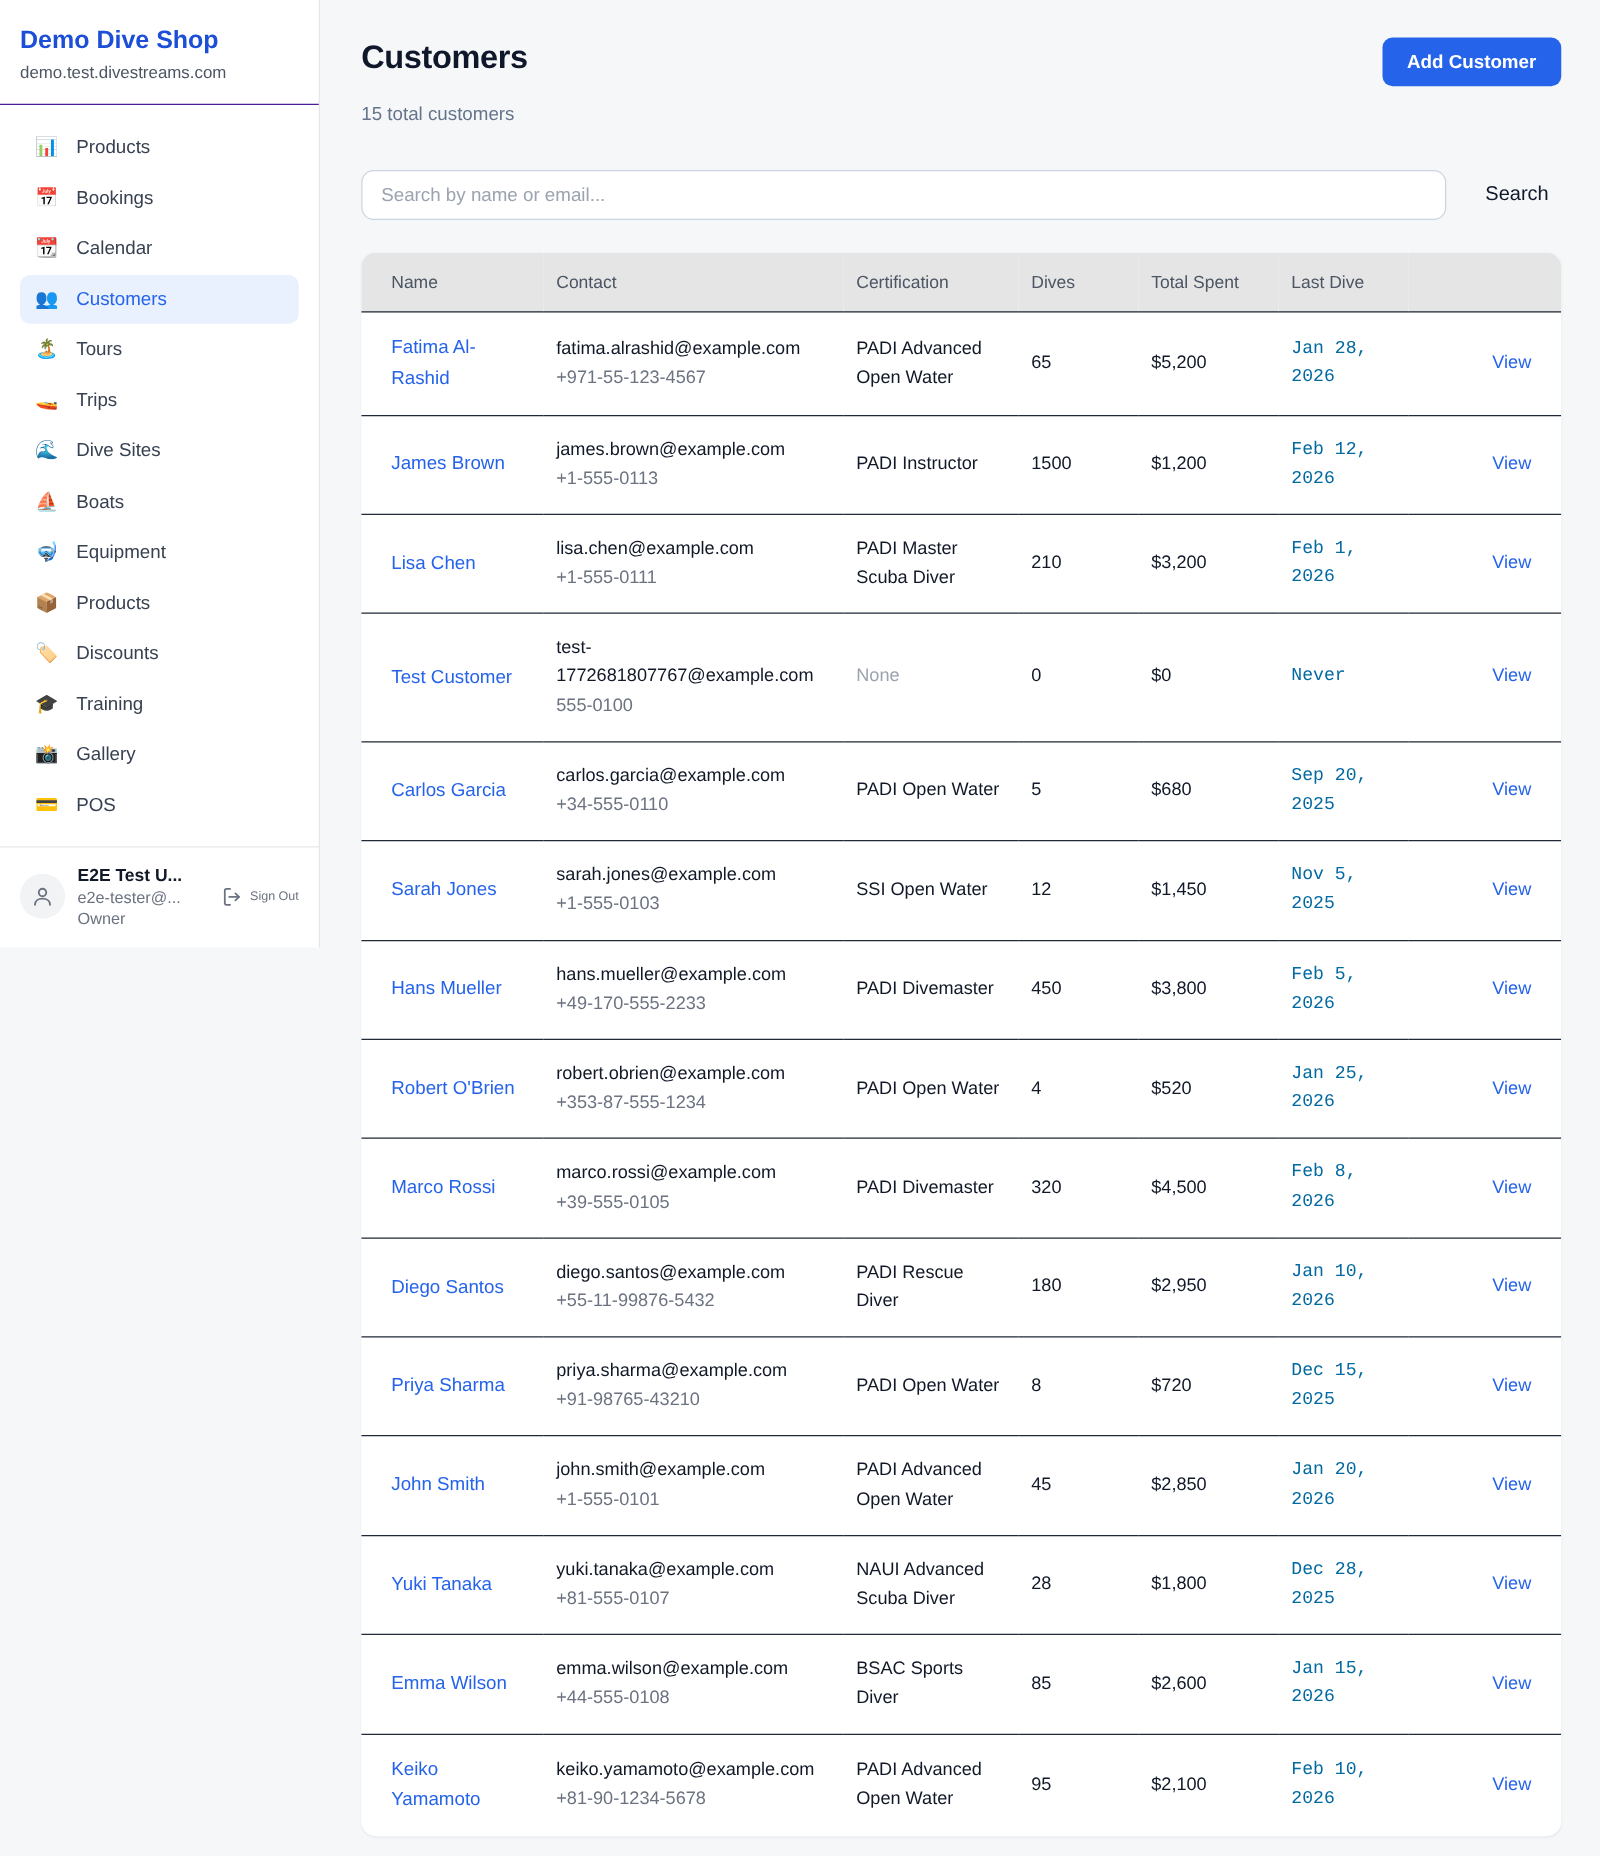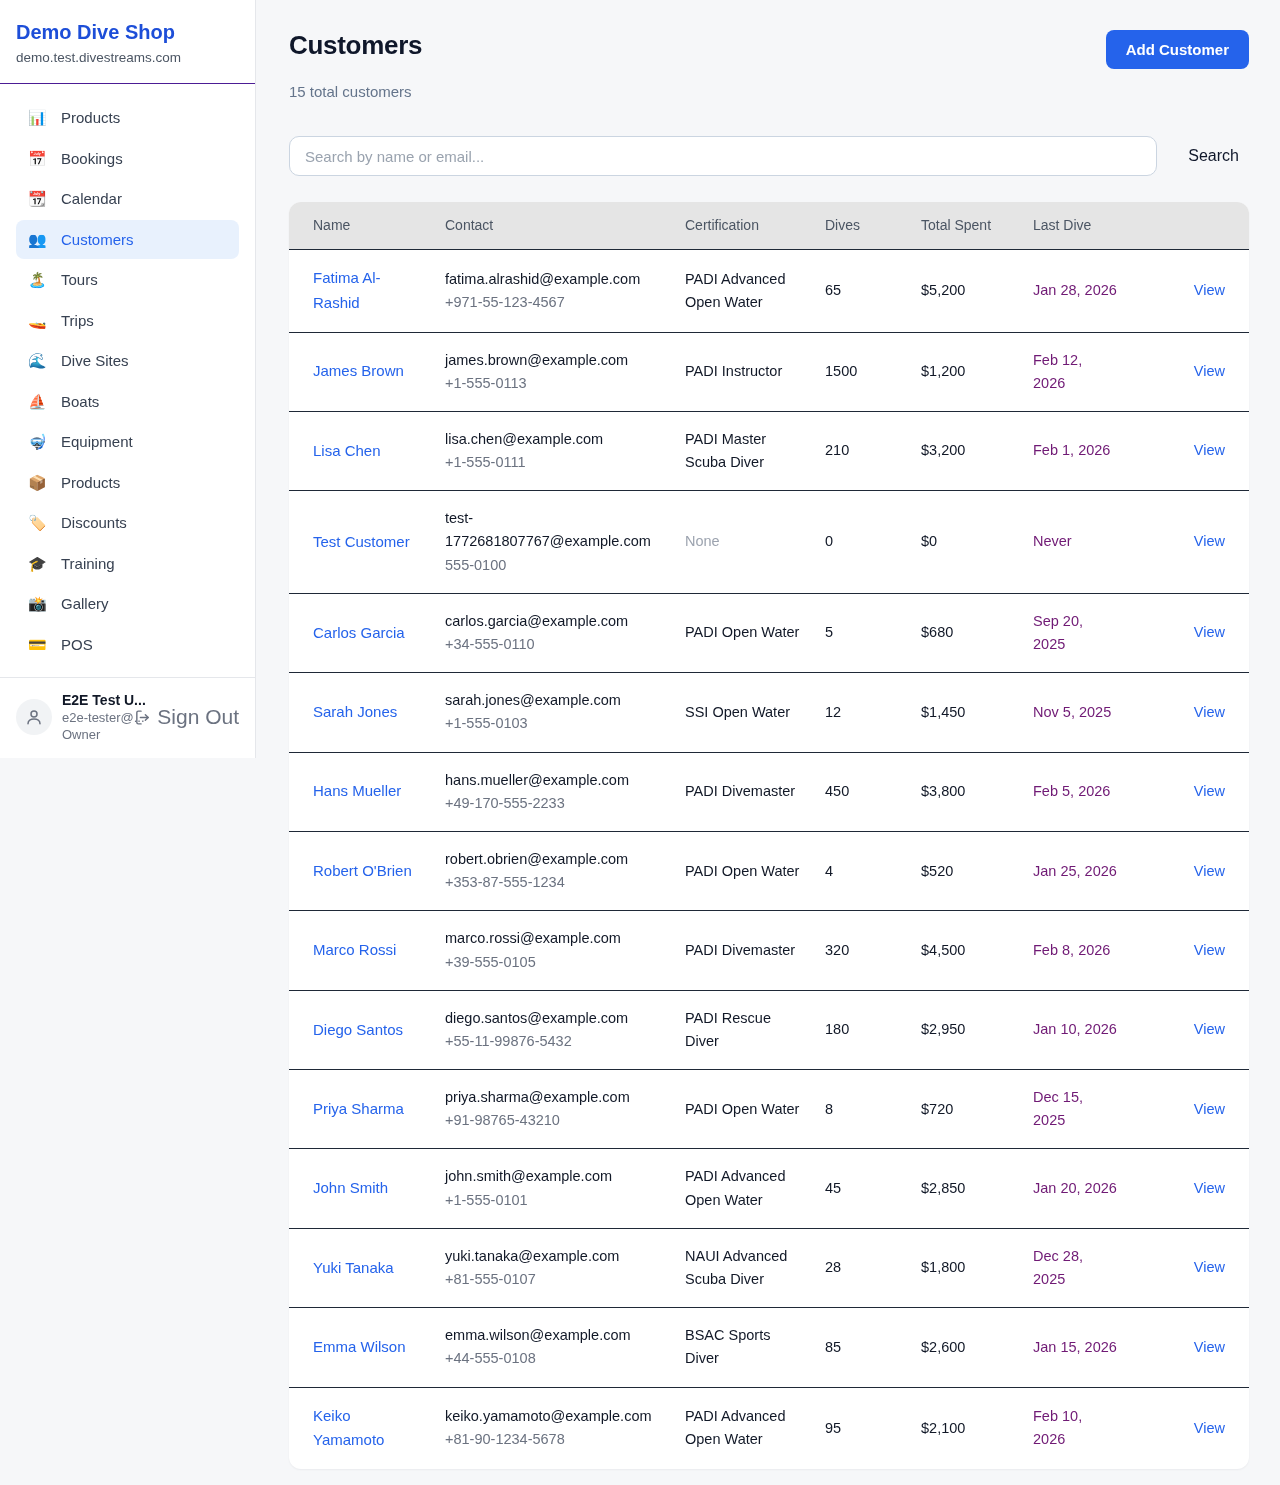--- a/index.html
+++ b/index.html
@@ -39,21 +39,21 @@
     width:36px; height:36px; border-radius:50%;
     background:#f1f3f5; color:#6b7280;
     display:flex; align-items:center; justify-content:center;
     flex:0 0 36px;
   }
   .user-info { flex:1; min-width:0; }
   .user-name { font-weight:bold; font-size:14px; color:#111827; white-space:nowrap; }
   .user-email, .user-role { font-size:13px; color:#6b7280; margin-top:2px; white-space:nowrap; }
   .signout-btn {
     display:flex; align-items:center; gap:6px;
-    color:#6b7280; font-size:21px;
+    color:#6b7280; font-size:10px;
     background:none; border:none; cursor:pointer; padding:0;
     font-family:inherit;
   }
 
   
   .main { flex:1; padding:30px 31px 34px 33px; min-width:0; }
   .page-header { display:flex; justify-content:space-between; align-items:flex-start; }
   .page-title { margin:0; font-size:26px; font-weight:bold; color:#0f172a; letter-spacing:-0.3px; }
   .page-subtitle { color:#64748b; font-size:15px; margin-top:22px; }
   .add-btn {
@@ -94,21 +94,21 @@
   tbody td {
     padding:16px 10px; vertical-align:middle;
     font-size:14.5px; line-height:1.6; color:#111827;
     border-top:1px solid #1f2937;
   }
   .name-link { color:#2563eb; font-weight:500; font-size:15px; text-decoration:none; line-height:1.65; display:inline-block; }
   .contact-email { color:#111827; }
   .contact-phone { color:#6b7280; }
   .cell-cert { color:#111827; }
   .cell-cert.muted { color:#9ca3af; }
-  .cell-date { color:#701a75; }
+  .cell-date { color:#0369a1;font-family:Liberation Mono, monospace; }
   .view-link { color:#2563eb; text-decoration:none; font-size:14.5px; }
 </style>
 </head>
 <body>
 
 <div class="app">
 
   <aside class="sidebar">
     <div class="sidebar-header">
       <div class="brand">Demo Dive Shop</div>

